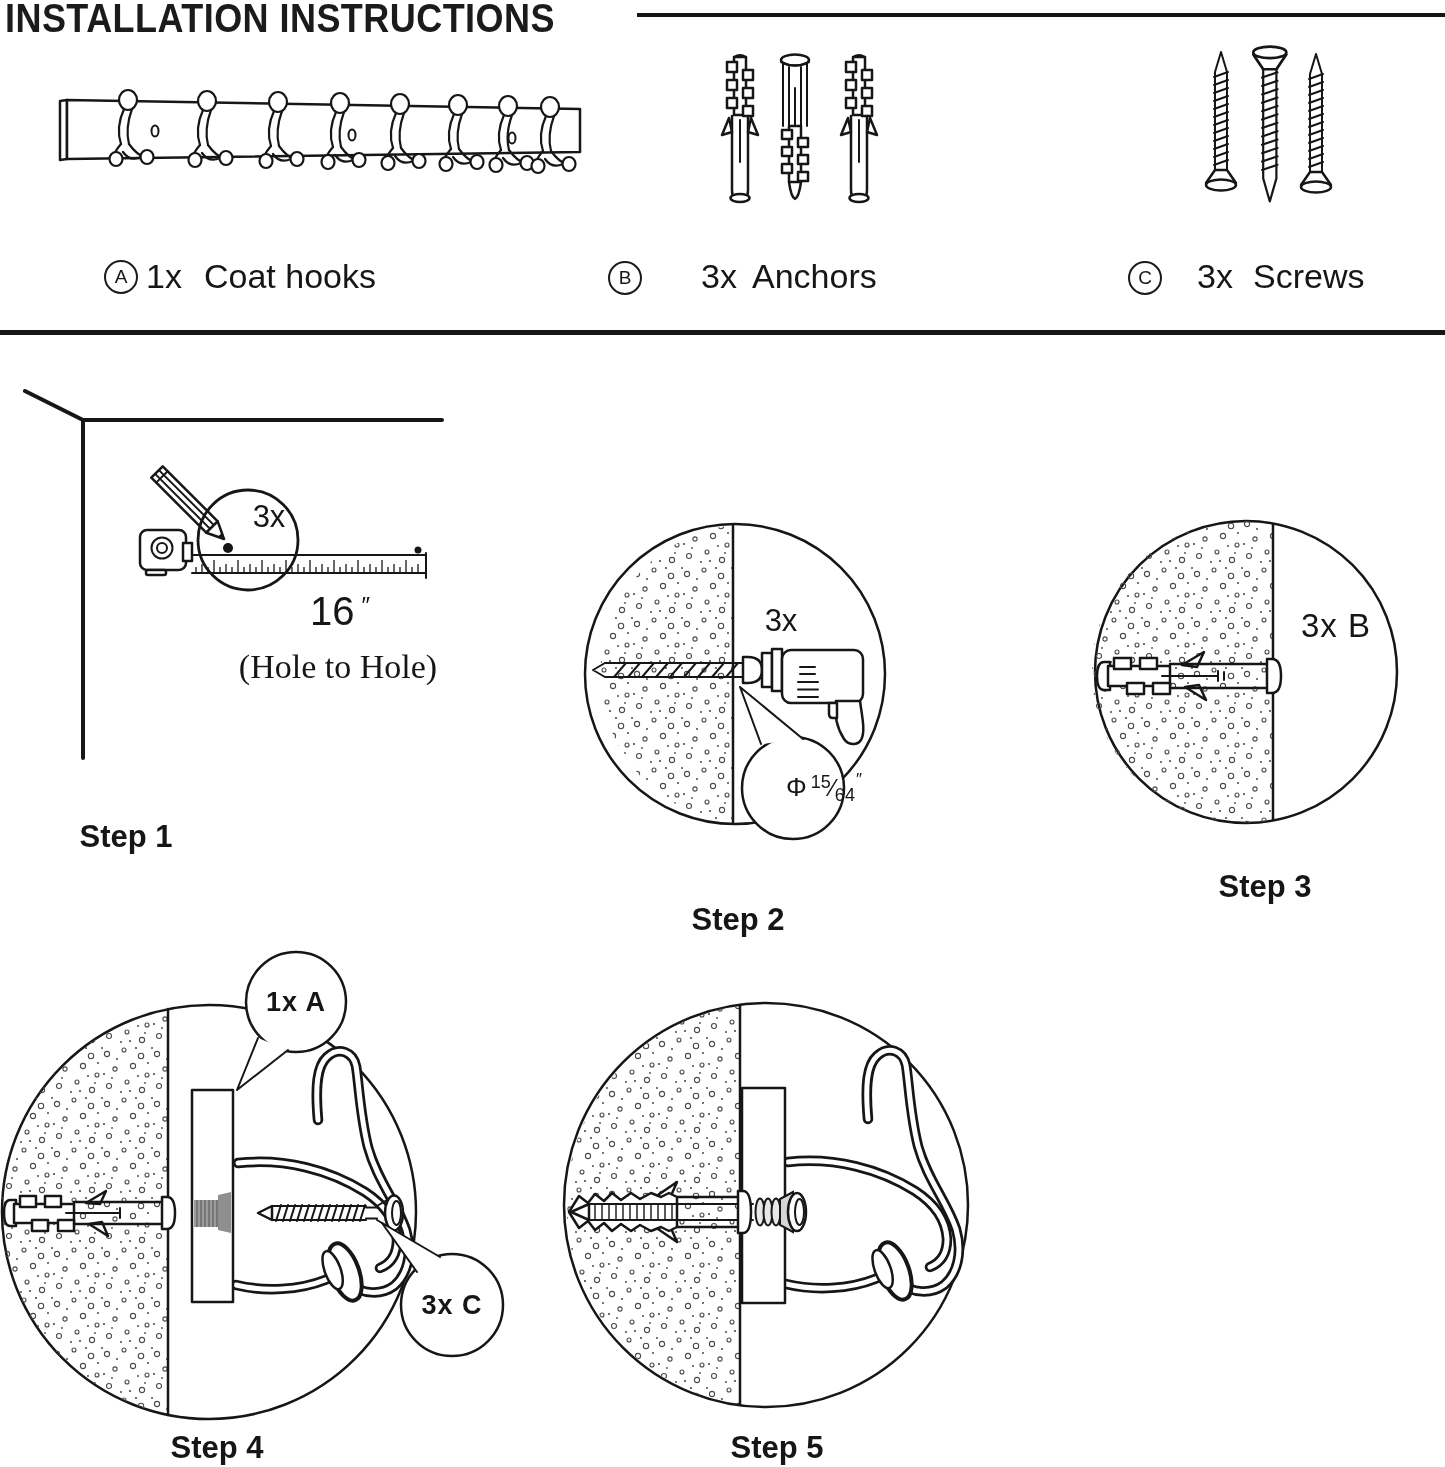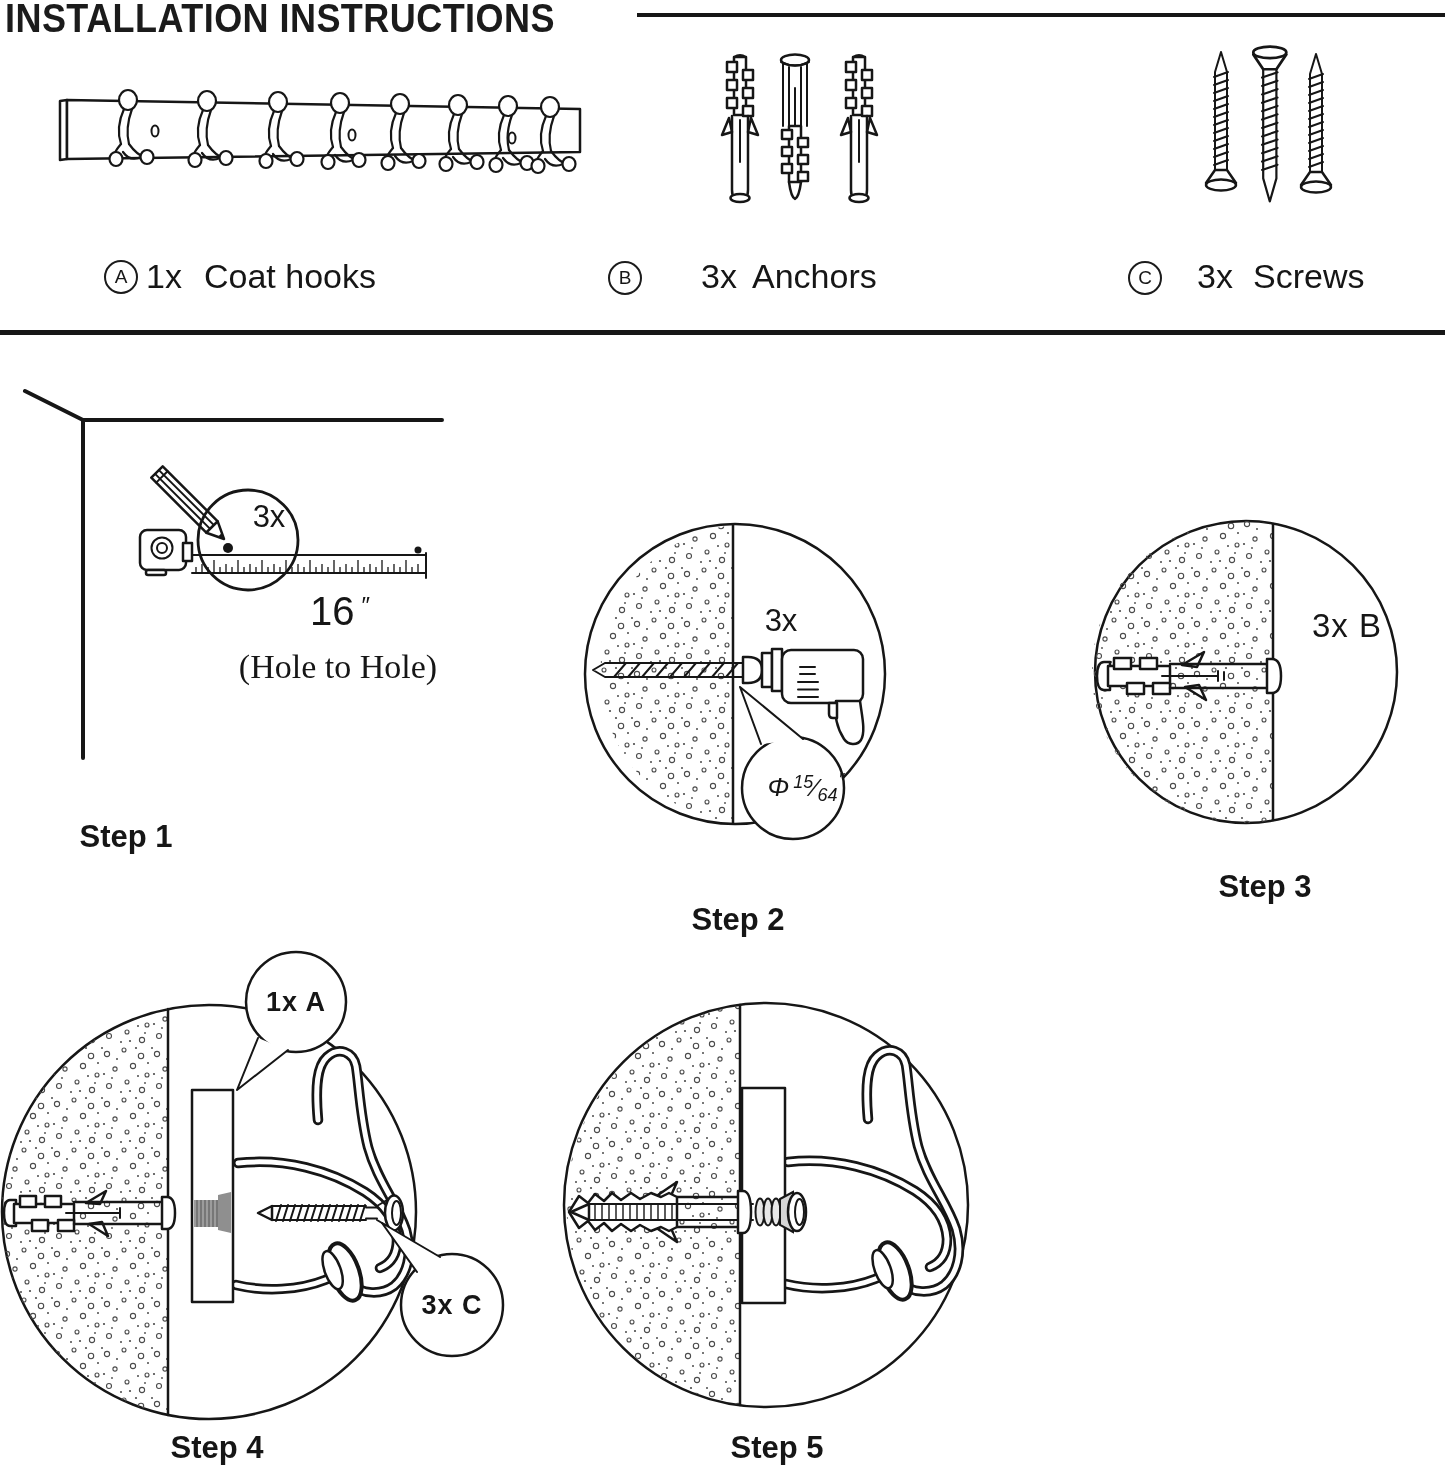--- a/index.html
+++ b/index.html
@@ -10,21 +10,21 @@
   .ln2{stroke:#161616;fill:none;stroke-width:2;stroke-linecap:round;stroke-linejoin:round;}
   .thick{stroke-width:4;}
   .shape{fill:#fff;stroke:#161616;stroke-width:2.5;stroke-linejoin:round;}
   .fillb{fill:#161616;stroke:none;}
   .tb{stroke:#161616;stroke-width:10.5;fill:none;stroke-linecap:round;}
   .tw{stroke:#fff;stroke-width:5;fill:none;stroke-linecap:round;}
   .t{position:absolute;transform:translate(-50%,-50%);white-space:nowrap;color:#161616;}
   .qty{font-size:31px;}
   .steplab{font-size:31px;font-weight:700;}
   .callout{font-size:27px;font-weight:700;letter-spacing:1px;}
-  .tag{font-size:33px;letter-spacing:1px;margin-left:11px;}
+  .tag{font-size:33px;letter-spacing:1px;}
   .title{position:absolute;left:5px;top:-4px;font-size:40px;font-weight:700;color:#1b1b1b;
          transform:scaleX(.9);transform-origin:0 0;letter-spacing:0.5px;}
   .hline{position:absolute;background:#161616;}
   .pcirc{position:absolute;width:30px;height:30px;border:2.5px solid #1b1b1b;border-radius:50%;
          display:flex;align-items:center;justify-content:center;font-size:19px;}
   .plab{position:absolute;font-size:34px;line-height:36px;}
   .dist-unit{font-size:24px;position:relative;top:-11px;margin-left:7px;}
   .dist-val{font-size:40px;}
   .dia{font-size:26px;}
   .dia .num{font-size:18px;position:relative;top:-8px;margin-left:4px;}
@@ -225,21 +225,21 @@
       <path class="shape" d="M249,188 V199 Q249,203 253,203 H257 V188 Z"></path>
       <path class="ln2" d="M220,152 H235 M220,159 H235 M218,167 H238 M218,174.5 H238 M218,182 H238"></path>
     </g>
     <g>
       <circle cx="213" cy="273" r="51" class="shape" stroke-width="2.8"></circle>
       <polygon points="160,172 181,229 223,224" fill="#fff" stroke="none"></polygon>
       <path class="ln2" d="M160,172 L181,229 M160,172 L223,224"></path>
     </g>
   </svg>
   <div class="t qty" style="left:781px;top:621px;">3x</div>
-  <div class="t dia" style="left:806px;top:787px;font-style:italic;"><span>Φ</span><span class="num">15</span><span class="sl">⁄</span><span class="den">64</span><span class="un">″</span></div>
+  <div class="t dia" style="left:824px;top:787px;"><span>Φ</span><span class="num">15</span><span class="sl">⁄</span><span class="den">64</span><span class="un">″</span></div>
   <div class="t steplab" style="left:738px;top:888px;margin-top:32px;">Step 2</div>
 
   <svg style="left:1090px;top:515px;" width="320" height="318" viewBox="0 0 320 318">
     <circle cx="156" cy="157" r="151" class="shape" stroke-width="5"></circle>
     <path d="M183,9 A151,151 0 1 0 183,305 Z" fill="url(#spk)" stroke="none"></path>
     <path d="M183,9 V305" class="ln" stroke-width="5"></path>
     <g>
       <polygon points="92,150 114,137 107,152" class="shape"></polygon>
       <polygon points="95,172 116,185 109,170" class="shape"></polygon>
       <path class="shape" d="M20,147 H14 Q7,147 7,161 Q7,175 14,175 H20 Z"></path>

